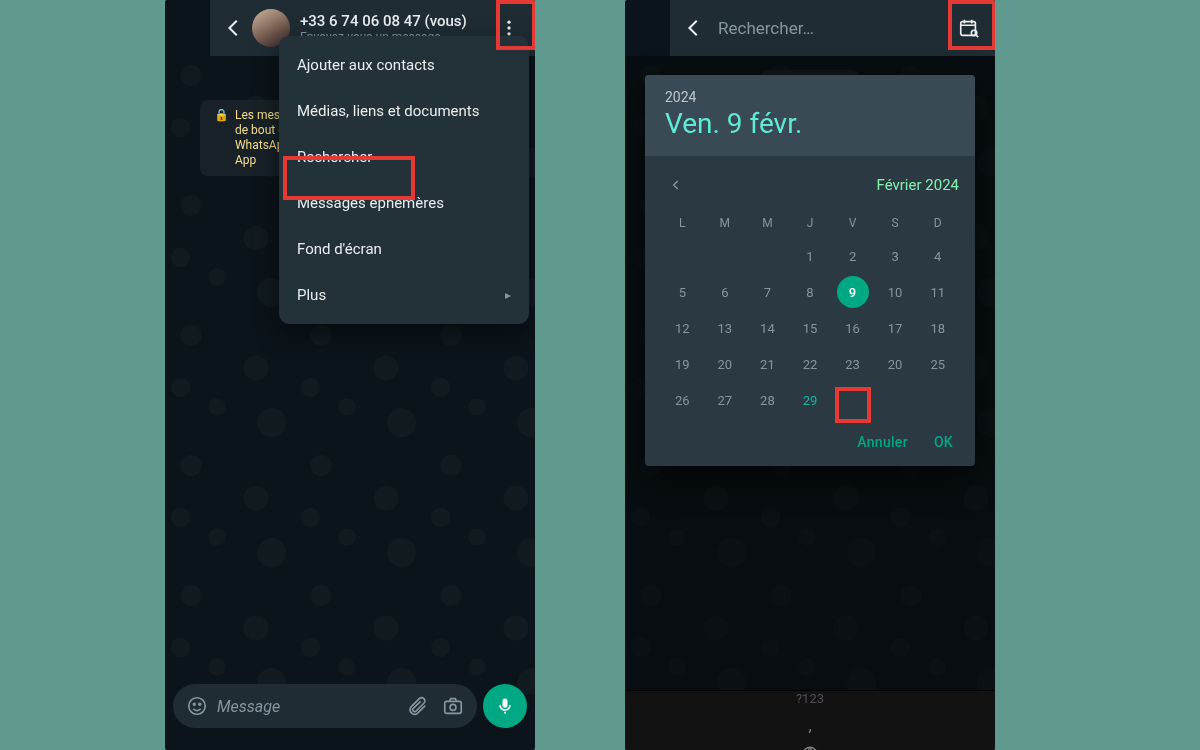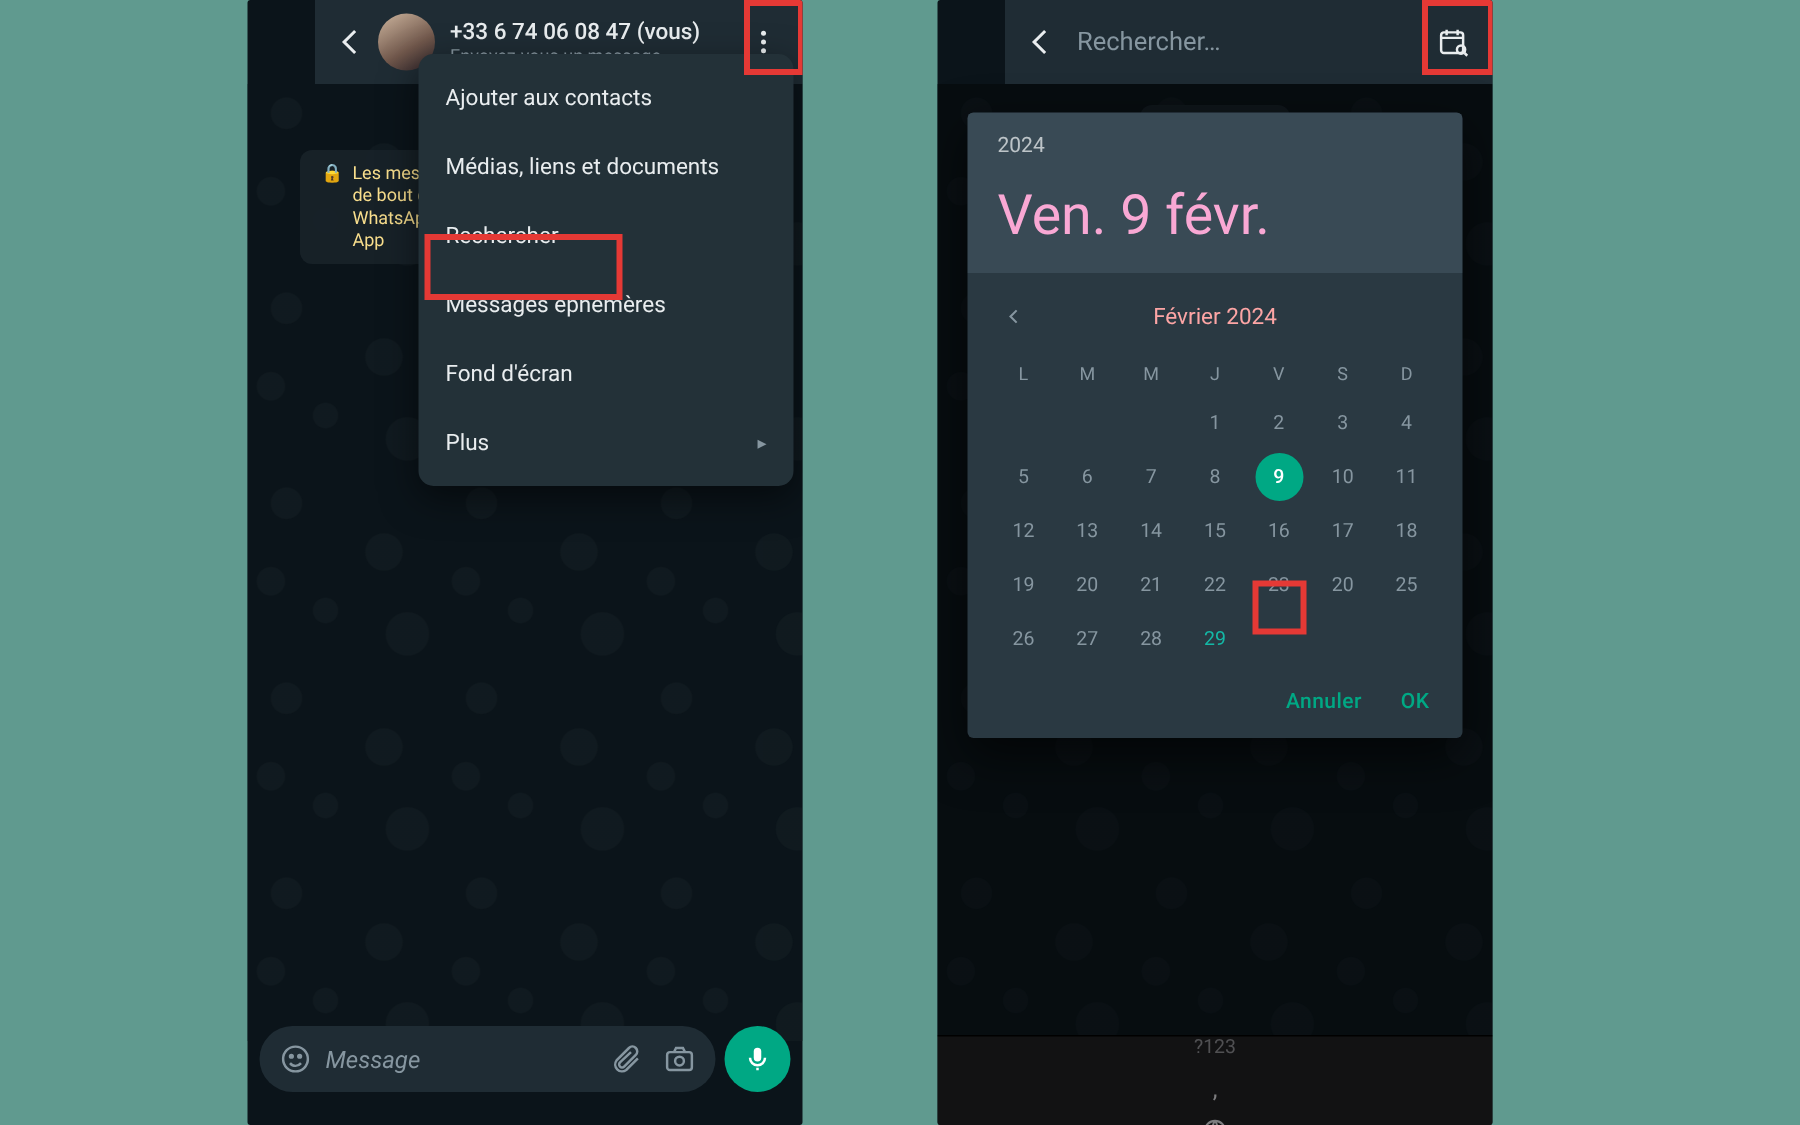--- a/index.html
+++ b/index.html
@@ -44,23 +44,23 @@
   
   .datechip { position: absolute; top: 14px; left: 50%; transform: translateX(-50%); background: #182229; color: #8696a0; font-size: 12px; padding: 4px 10px; border-radius: 8px; }
   
   .shead { background: #1f2c34; height: 56px; display: flex; align-items: center; padding: 0 6px; color: #8696a0; }
   .sinput { flex: 1; color: #8696a0; font-size: 17px; padding-left: 6px; }
   
   .overlay { position: absolute; inset: 56px 0 0 0; background: rgba(0,0,0,.35); z-index: 5; }
   .calendar { position: absolute; top: 75px; left: 50%; transform: translateX(-50%); width: 330px; background: #2a3942; border-radius: 4px; box-shadow: 0 12px 32px rgba(0,0,0,.6); z-index: 6; overflow: hidden; }
   .calhead { background: #394a55; padding: 14px 20px 16px; }
   .calyear { color: rgba(233,237,239,.75); font-size: 14px; }
-  .caldate { color: #f9a8d4; font-size: 37px; font-weight: 400; margin-top: 18px; }
+  .caldate { color: #5eead4; font-size: 28px; font-weight: 400; margin-top: 2px; }
   .calbody { padding: 12px 16px 8px; }
-  .calmon { display: flex; align-items: center; justify-content: center; position: relative; color: #fca5a5; font-size: 15px; padding: 8px 0; }
+  .calmon { display: flex; align-items: center; justify-content: flex-end; position: relative; color: #86efac; font-size: 15px; padding: 8px 0; }
   .calmon .prev { position: absolute; left: 8px; color: #8696a0; }
   .caltbl { display: grid; grid-template-columns: repeat(7, 1fr); text-align: center; gap: 4px 0; margin-top: 8px; }
   .dow { color: #8696a0; font-size: 12px; padding: 6px 0; }
   .day { color: #8696a0; font-size: 13px; padding: 9px 0; border-radius: 50%; width: 32px; height: 32px; margin: 0 auto; display: flex; align-items: center; justify-content: center; }
   .day.blank { visibility: hidden; }
   .day.sel { background: #00a884; color: #fff; font-weight: 500; }
   .day.today { color: #14b8a6; font-weight: 400; }
   .calbtns { display: flex; justify-content: flex-end; gap: 26px; padding: 10px 22px 16px; }
   .calbtn { color: #00a884; font-size: 14px; font-weight: 500; letter-spacing: .3px; }
   

